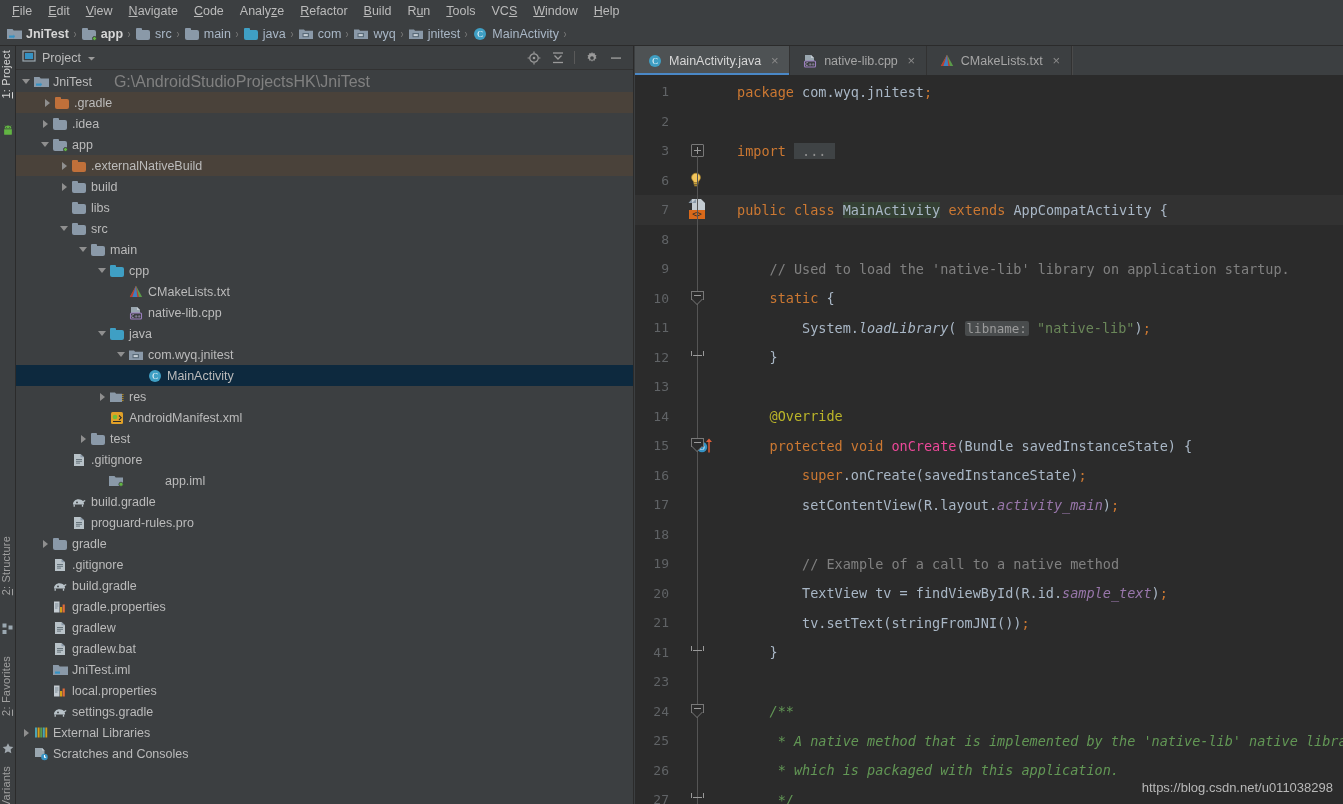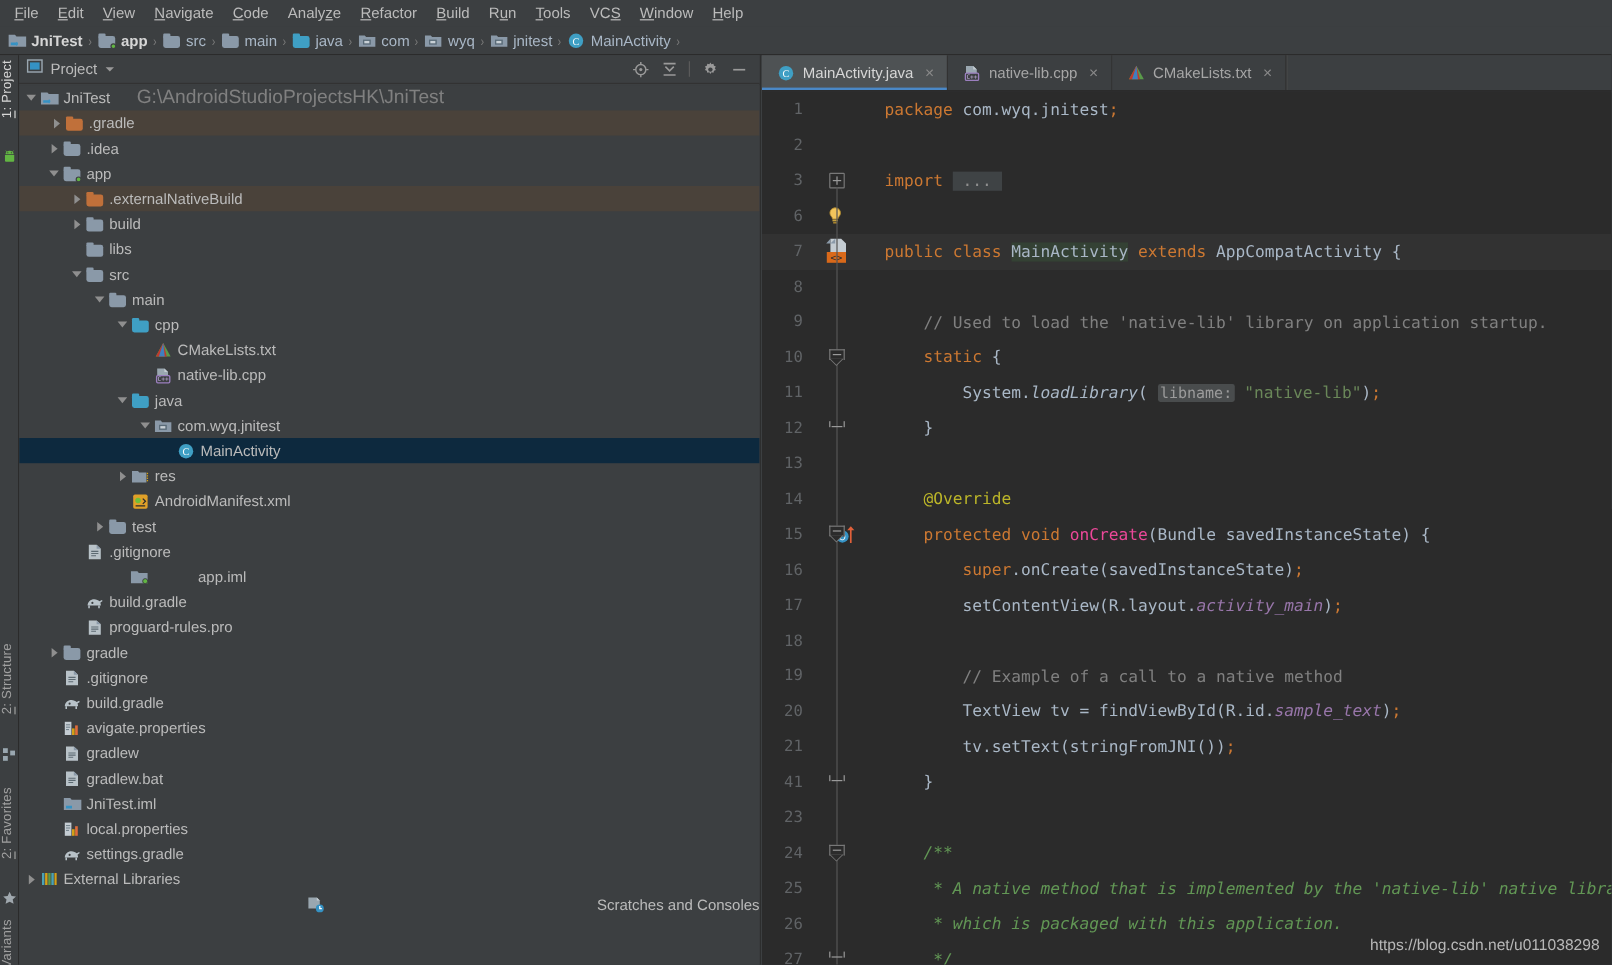--- a/index.html
+++ b/index.html
@@ -608,21 +608,21 @@
         <div class="row" style="padding-left: 23px;">
           <span class="arrow"></span>
           <span class="ico" style="display: flex; align-items: center; justify-content: center;">
             <svg width="14" height="14" viewBox="0 0 14 14">
               <rect x="1" y="1.5" width="5.5" height="11" fill="#c4ccd2"></rect>
               <rect x="7" y="7" width="2.2" height="5.5" fill="#d4a017"></rect>
               <rect x="9.6" y="4.5" width="2.2" height="8" fill="#e06c3a"></rect>
               <path d="M2 4h3.5M2 6h3.5M2 8h2.5" stroke="#6a7a84" stroke-width=".8"></path>
             </svg>
           </span>
-          <span class="row-label">avigate.properties</span>
+          <span class="row-label">gradle.properties</span>
         </div>
         <div class="row" style="padding-left: 23px;">
           <span class="arrow"></span>
           <span class="ico" style="display: flex; align-items: center; justify-content: center;">
             <svg width="12" height="14" viewBox="0 0 12 14">
               <path d="M1 1h6.5L11 4.3V13H1z" fill="#b8c2c8"></path>
               <path d="M7.5 1v3.3H11" fill="#8a99a8"></path>
               <path d="M3 6.5h6M3 8.3h6M3 10.1h4" stroke="#5c6a72" stroke-width=".9"></path>
             </svg>
           </span>
@@ -678,21 +678,21 @@
             <svg width="14" height="13" viewBox="0 0 14 13">
               <rect x="1" y="1.5" width="2" height="10" fill="#4aa3b5"></rect>
               <rect x="3.6" y="1.5" width="2" height="10" fill="#d4a017"></rect>
               <rect x="6.2" y="1.5" width="2" height="10" fill="#5a9a4a"></rect>
               <rect x="8.8" y="1.5" width="2" height="10" fill="#4aa3b5"></rect>
               <rect x="11.4" y="1.5" width="1.8" height="10" fill="#d4a017"></rect>
             </svg>
           </span>
           <span class="row-label">External Libraries</span>
         </div>
-        <div class="row" style="padding-left: 4px; justify-content: space-between;">
+        <div class="row" style="padding-left: 4px;">
           <span class="arrow"></span>
           <span class="ico" style="display: flex; align-items: center; justify-content: center;">
             <svg width="15" height="14" viewBox="0 0 15 14">
               <path d="M1 1h7l2.5 2.5V10H1z" fill="#9aa7b0"></path>
               <path d="M8 1v2.5h2.5" fill="#c4ccd2"></path>
               <circle cx="10.5" cy="10" r="3.3" fill="#3592c4"></circle>
               <path d="M10.5 8v2.2h1.7" stroke="#ffffff" stroke-width="1.1" fill="none"></path>
             </svg>
           </span>
           <span class="row-label">Scratches and Consoles</span>

